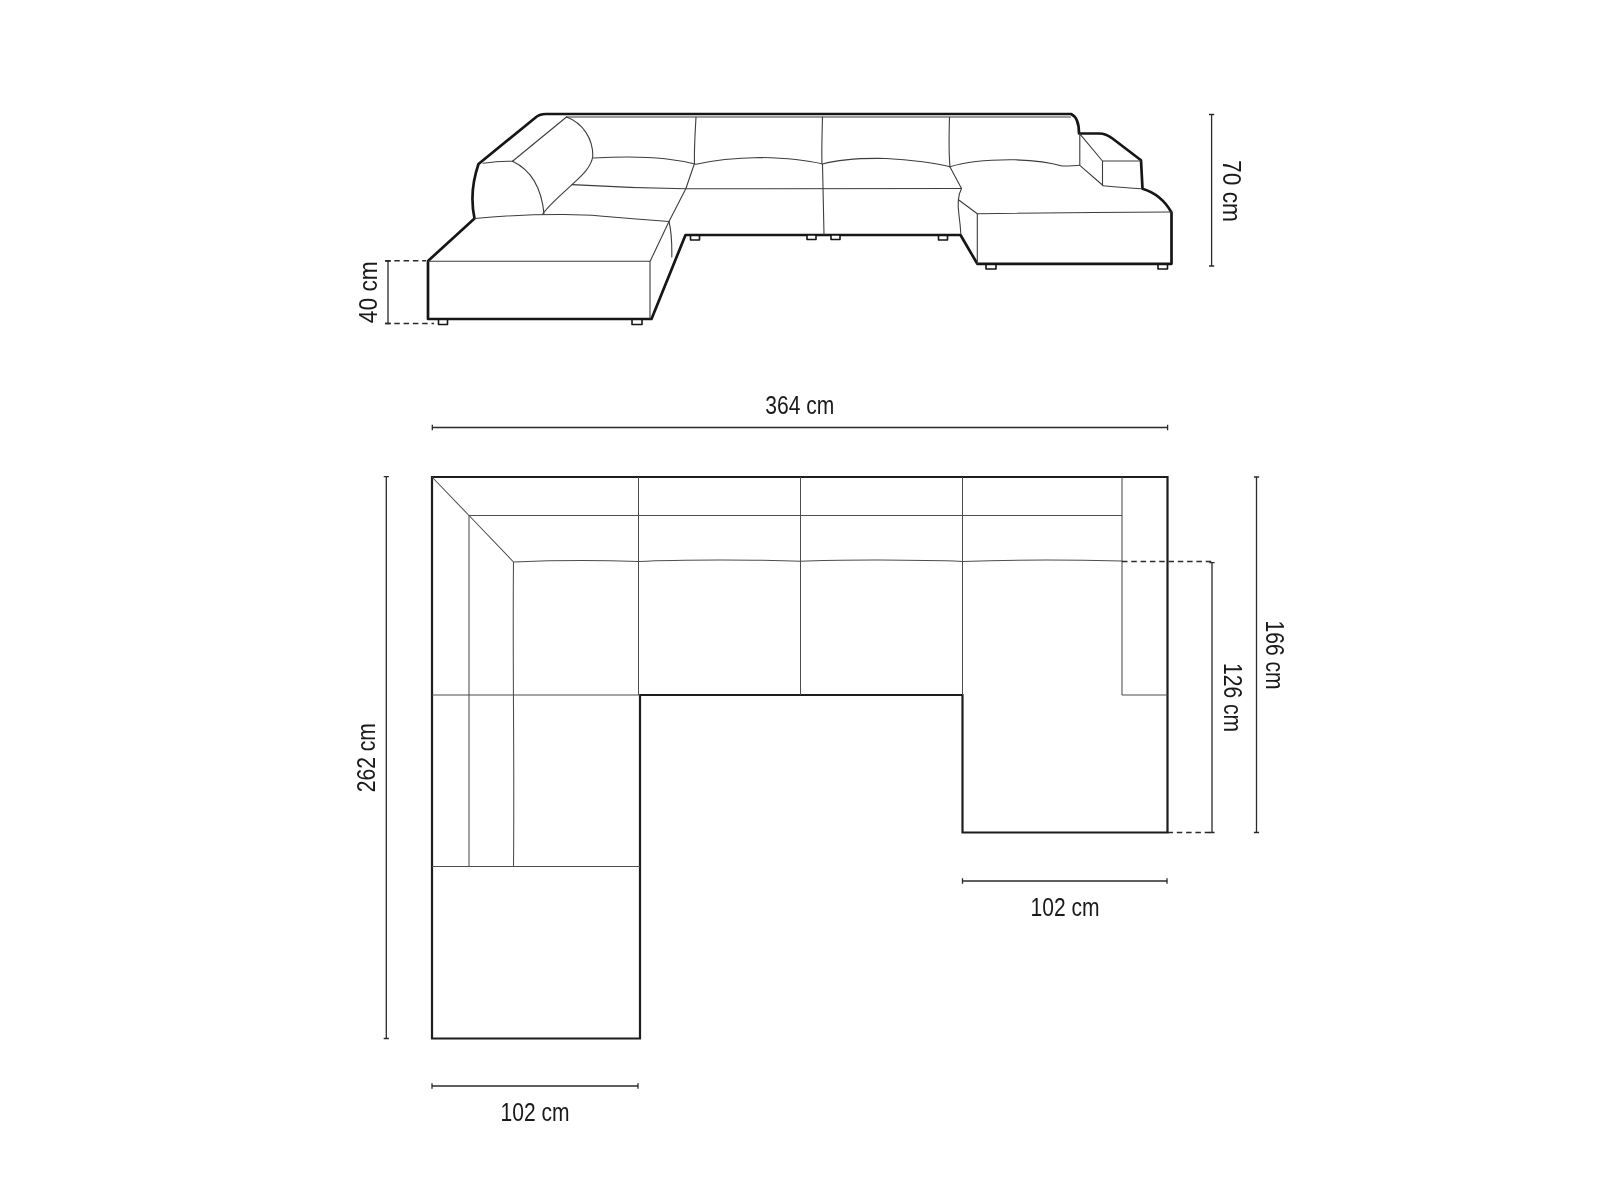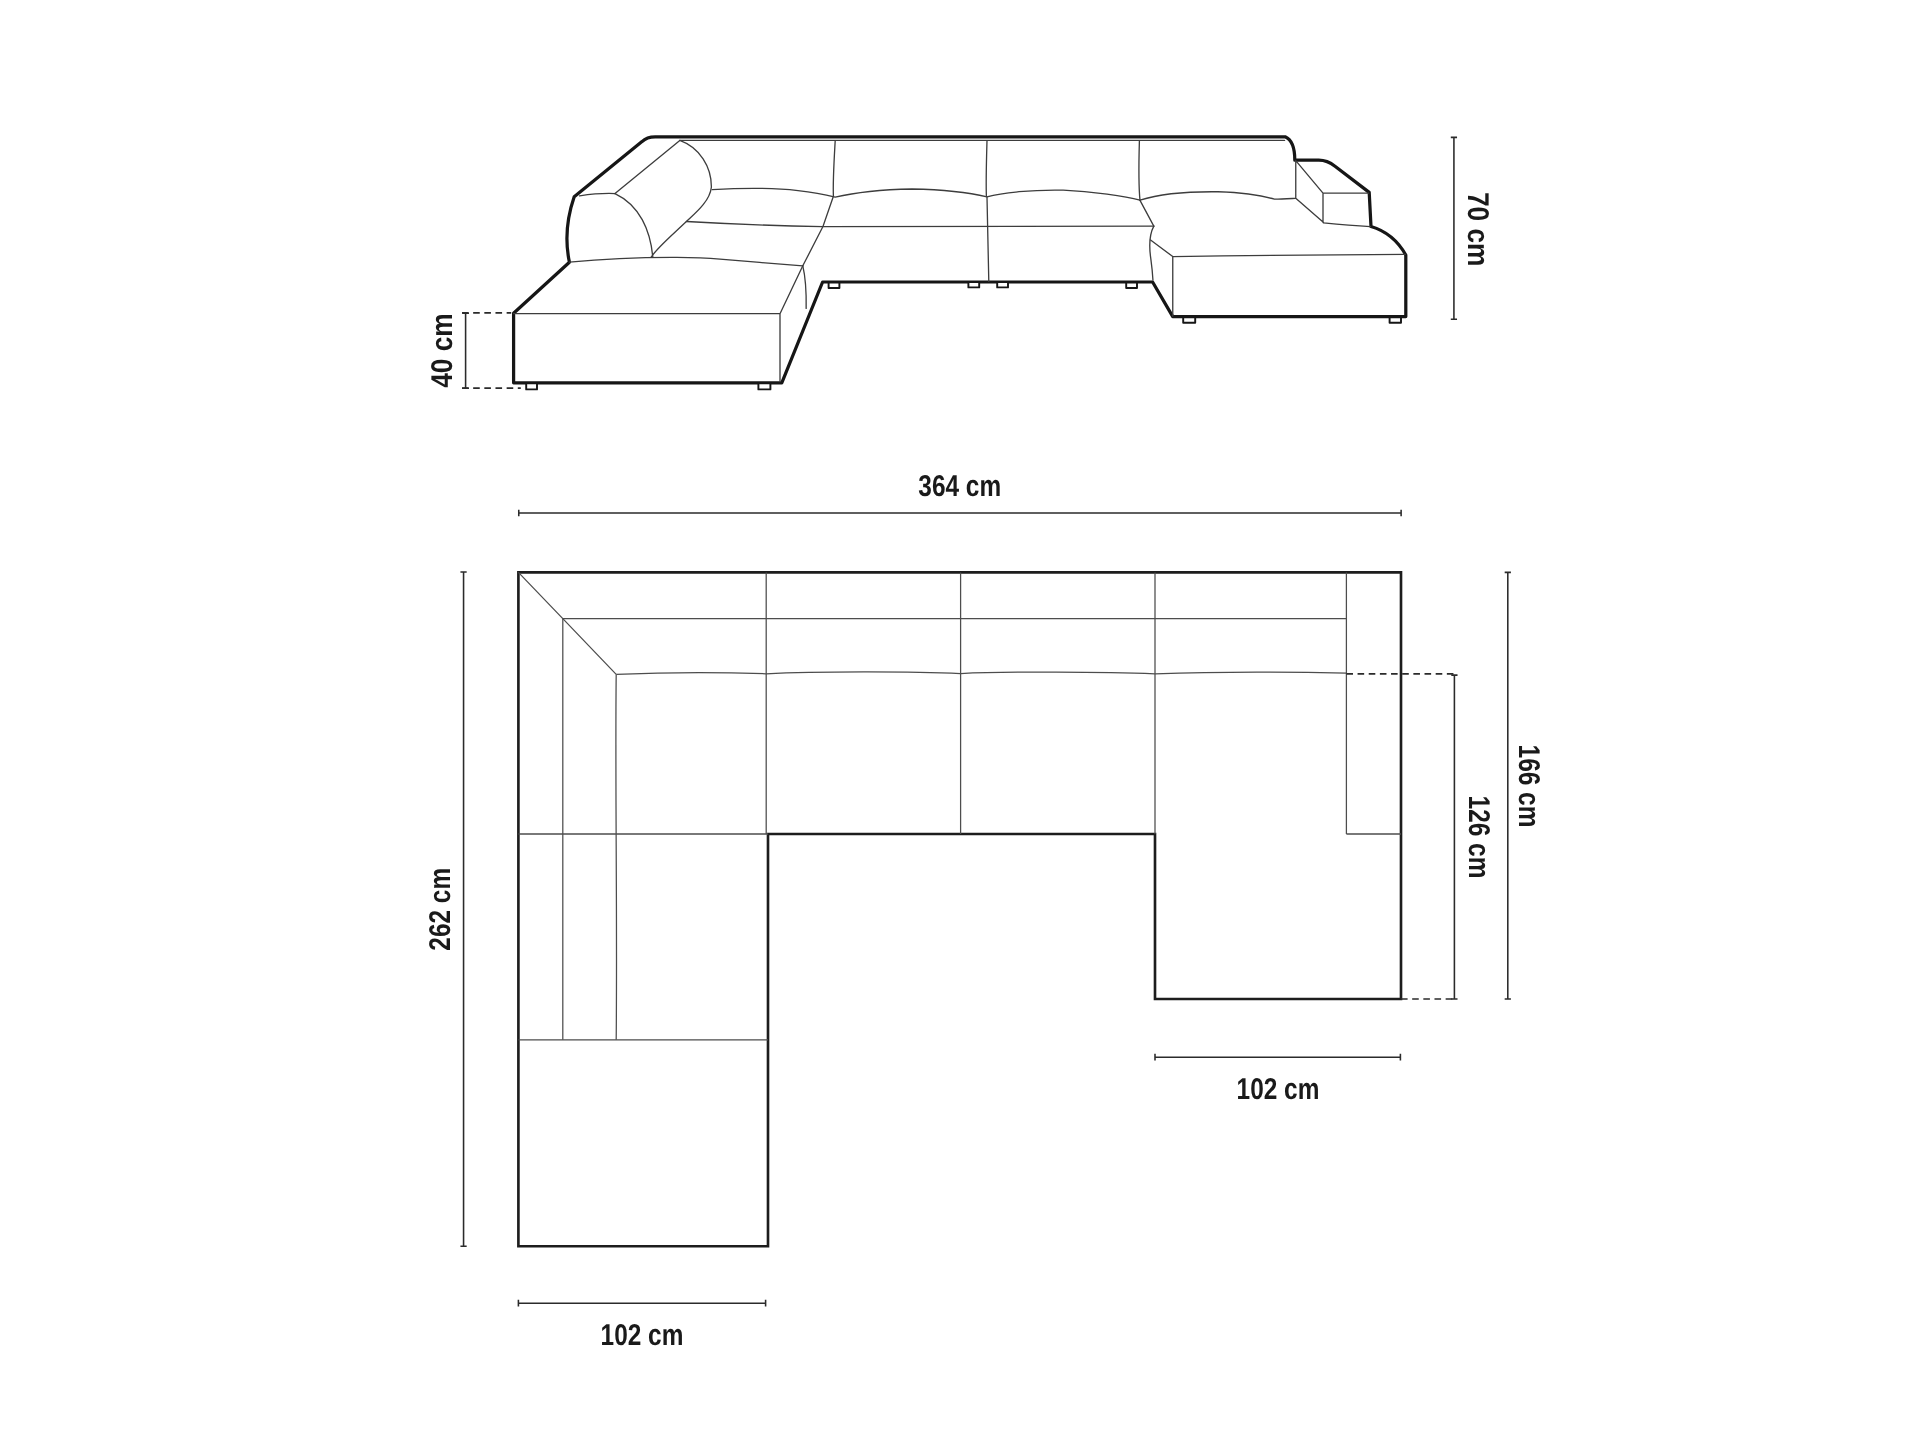--- a/index.html
+++ b/index.html
@@ -1,16 +1,16 @@
 <!DOCTYPE html>
 <html><head>
 <meta charset="utf-8">
 <style>
   html,body{margin:0;padding:0;background:#ffffff;}
-  .page{width:1600px;height:1200px;position:relative;background:#a16207;overflow:hidden;font-weight:bold;}
+  .page{width:1600px;height:1200px;position:relative;background:#a16207;overflow:hidden;}
   text{font-family:"Liberation Sans",sans-serif;fill:#1a1a1a;}
 </style>
 </head>
 <body>
 <div class="page">
 <svg width="1600" height="1200" viewBox="0 0 1600 1200" xmlns="http://www.w3.org/2000/svg">
 
   <rect x="0" y="0" width="1600" height="1200" fill="#ffffff"></rect>
 
   <g fill="none" stroke-linecap="round" stroke-linejoin="round">

